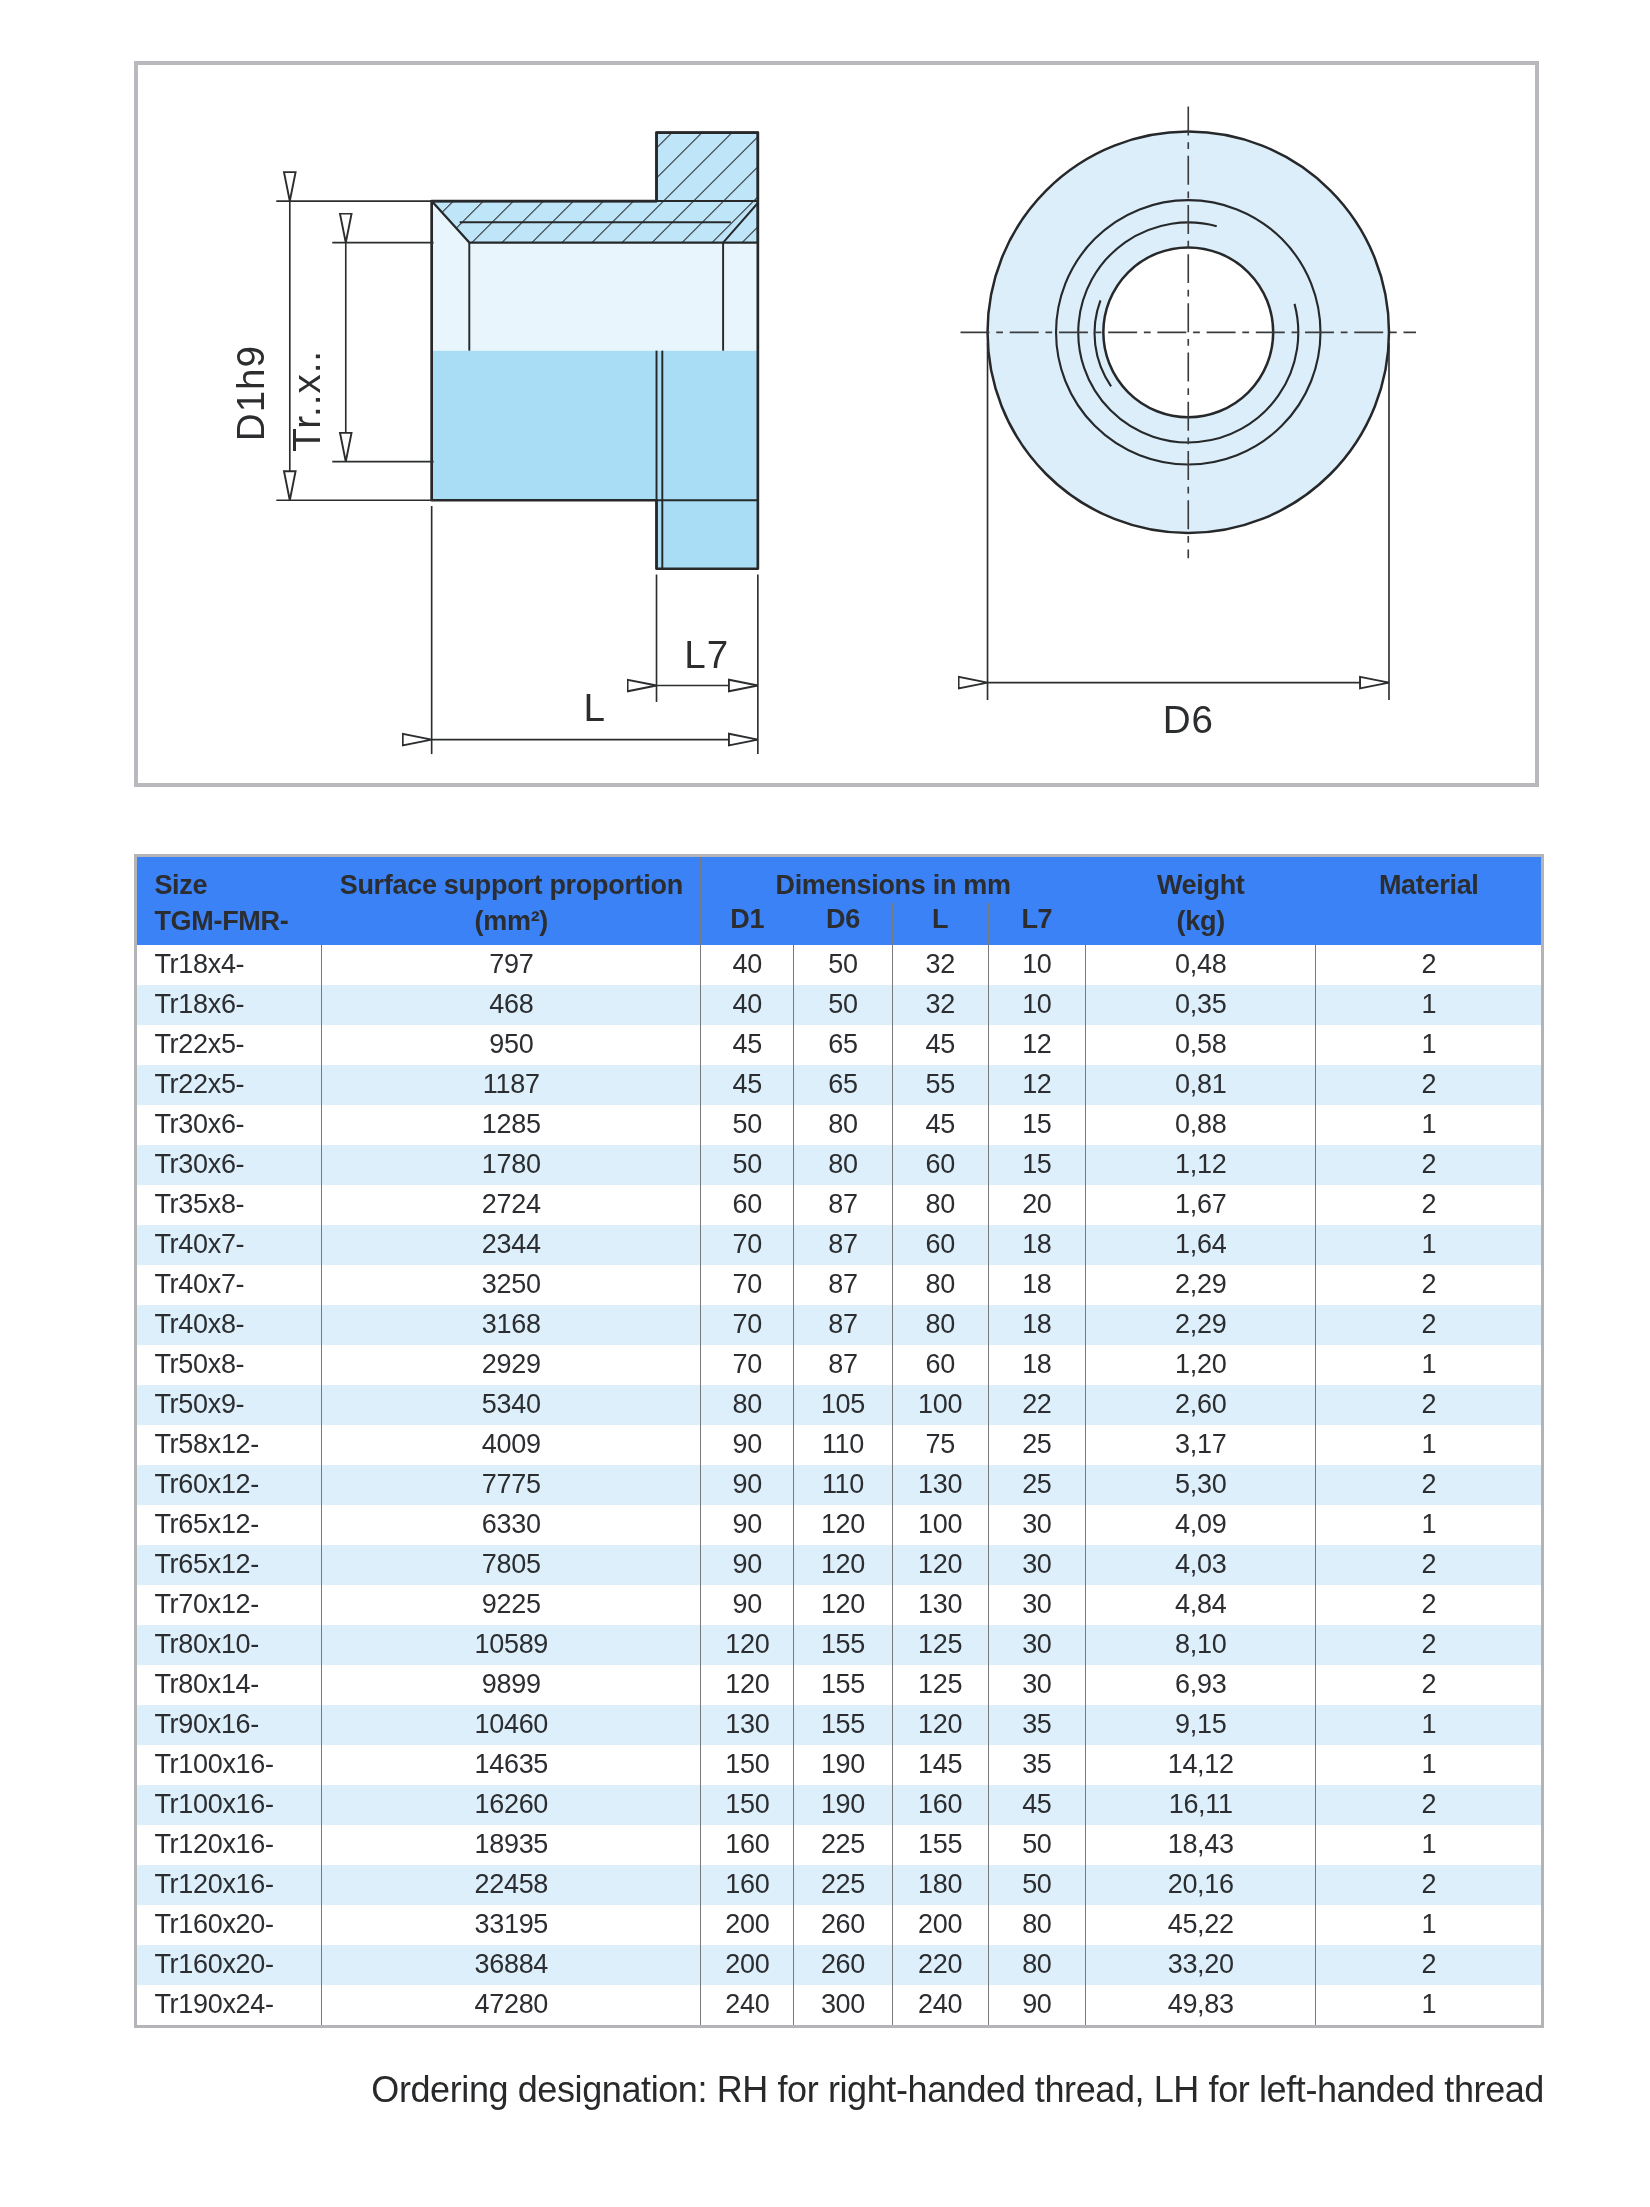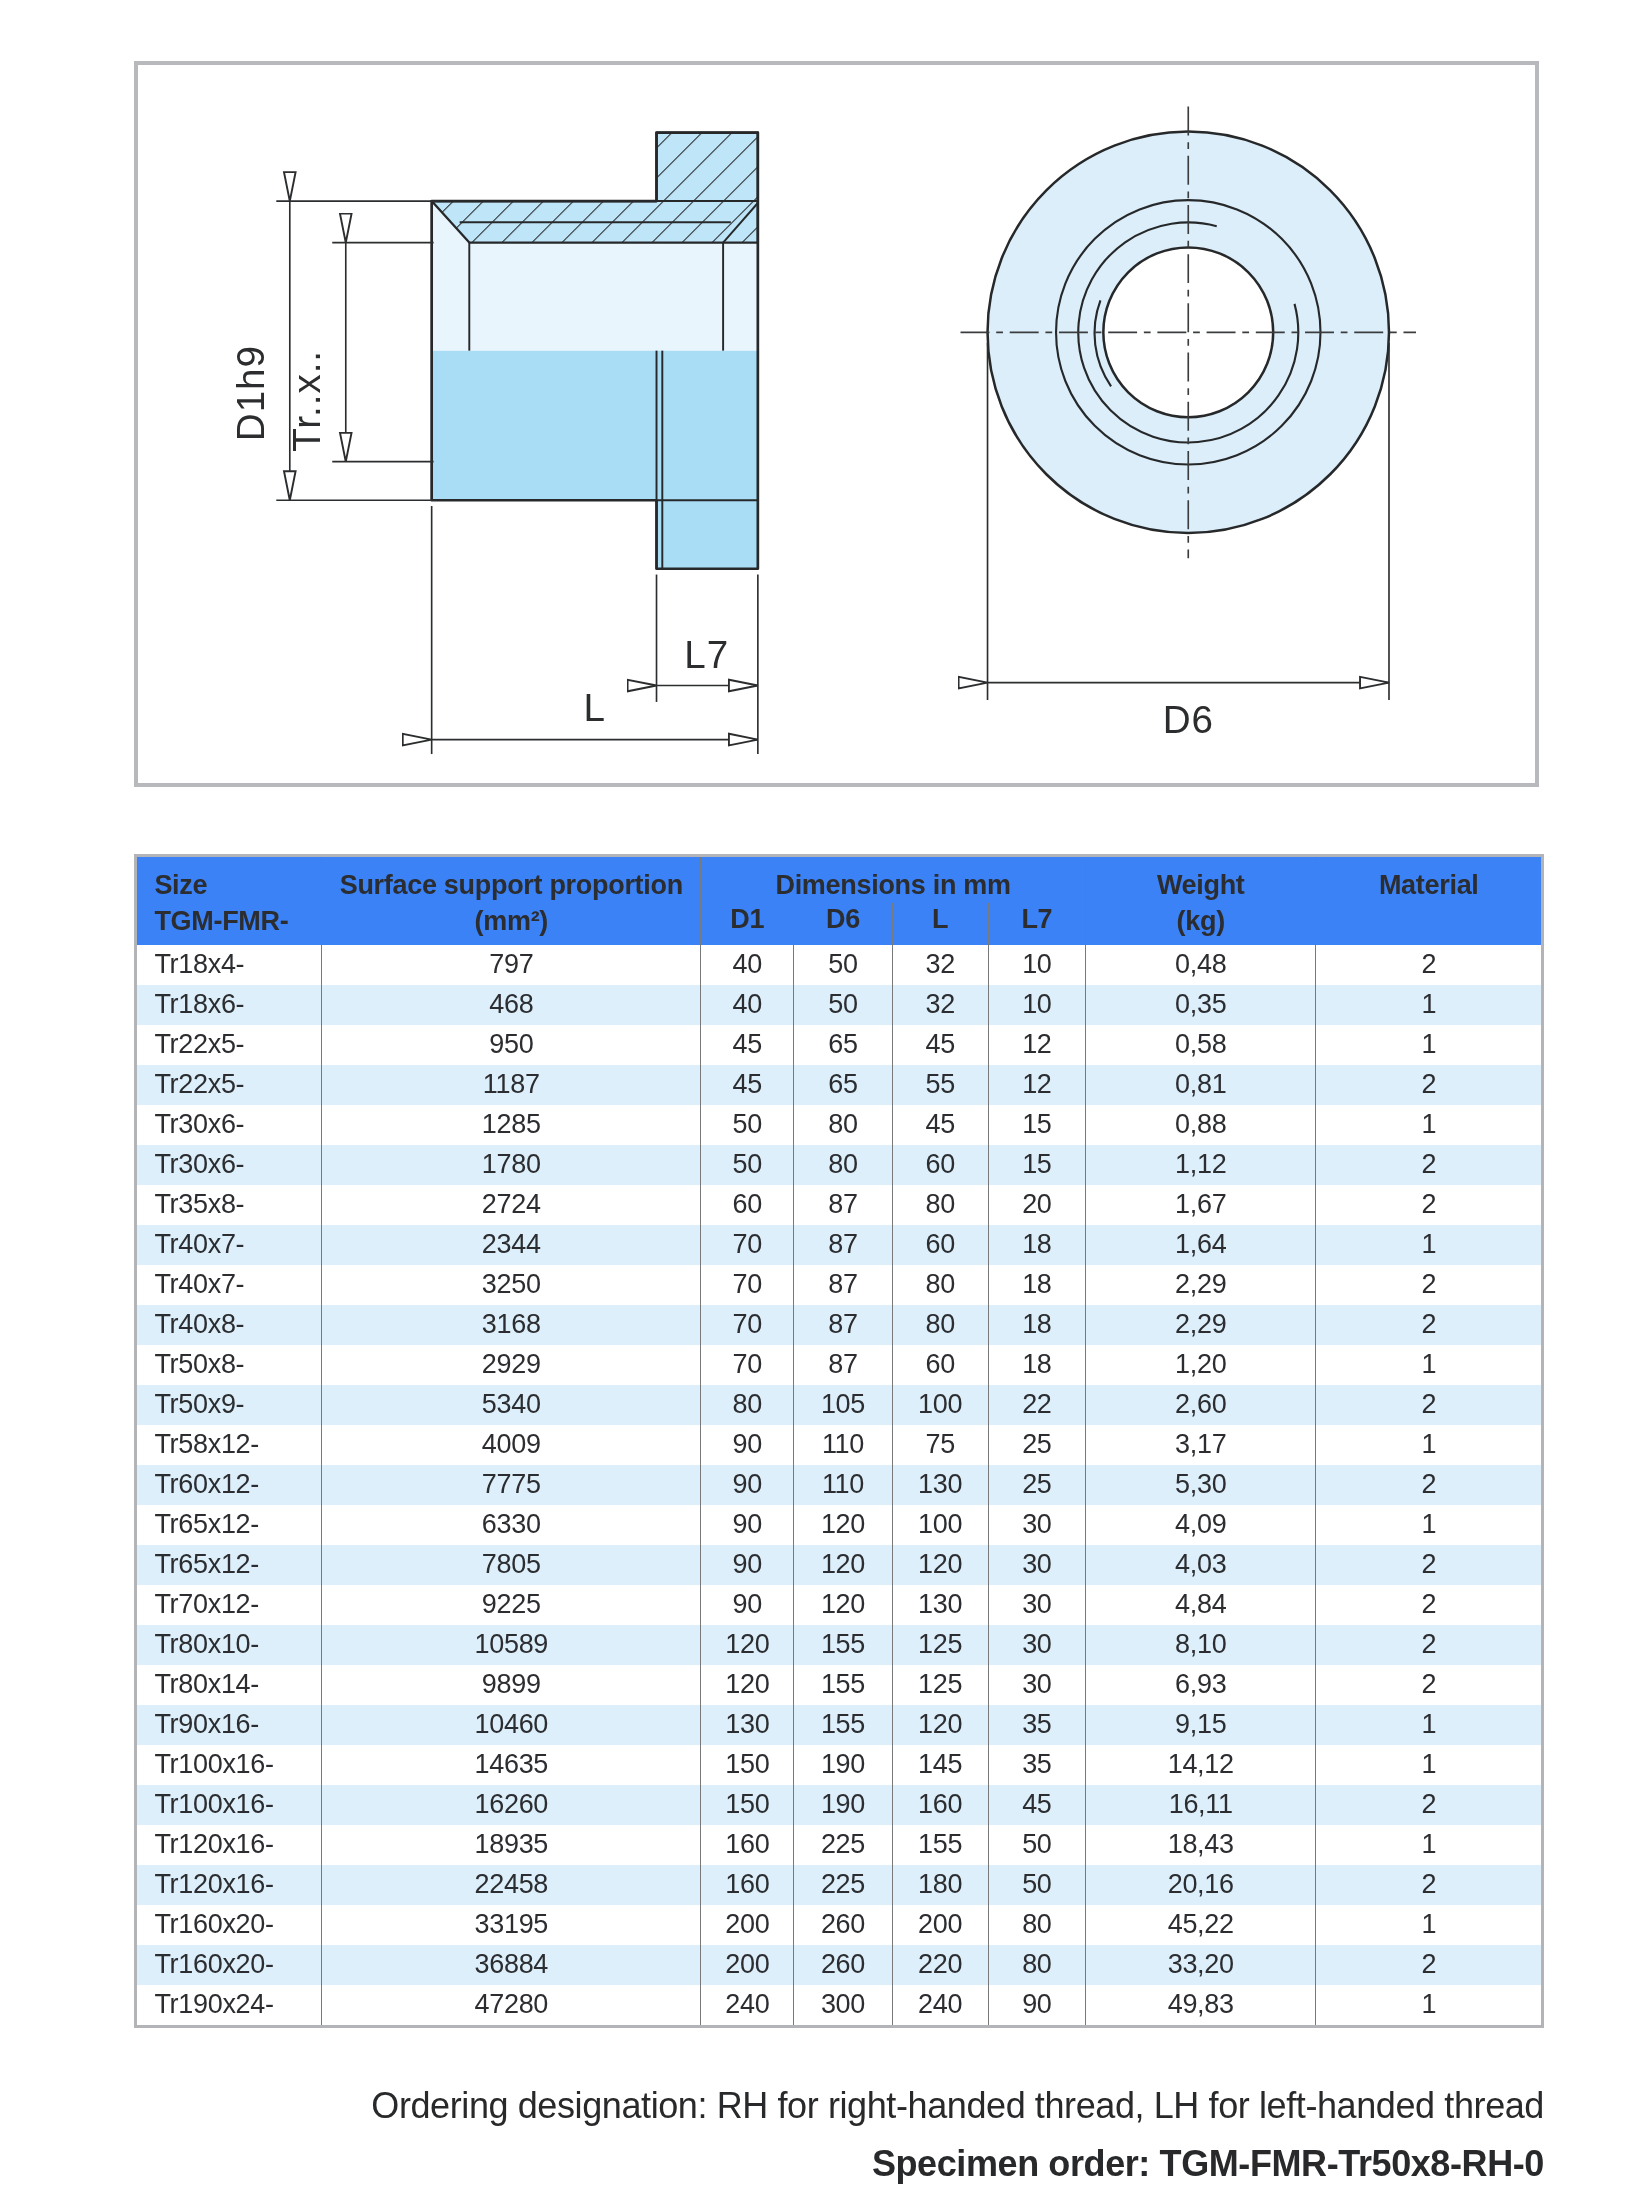--- a/index.html
+++ b/index.html
@@ -24,21 +24,21 @@
   .datatable thead tr.h2 th{height:42px;line-height:33px;margin-top:48px;}
   .datatable th.lft{text-align:left;padding-left:17.4px;}
   .datatable td{height:40px;text-align:center;vertical-align:middle;}
   .datatable td.c0{text-align:left;padding-left:17.4px;}
   .datatable tr.alt td{background:#ddeffb;}
   .bl{border-left:1.9px solid #77797b;}
   .hdr2{display:block;}
 
   
   .footer-line{position:absolute;right:106px;white-space:nowrap;
-               font-size:36px;letter-spacing:-0.4px;color:#28292b;margin-top:16px;}
+               font-size:36px;letter-spacing:-0.4px;color:#28292b;}
   #footer1{top:2069px;}
   #footer2{top:2127px;font-weight:bold;}
 </style>
 </head>
 <body>
 
 <div id="page">
 
   <div class="frame">
     <svg viewBox="0 0 1447 744">
@@ -426,16 +426,15 @@
           <td class="c3 bl">300</td>
           <td class="c4 bl">240</td>
           <td class="c5 bl">90</td>
           <td class="c6 bl">49,83</td>
           <td class="c7 bl">1</td>
         </tr>
       </tbody>
   </table>
 
   <div id="footer1" class="footer-line">Ordering designation: RH for right-handed thread, LH for left-handed thread</div>
-  <div id="footer2" class="footer-line">Specimen order: TGM-FMR-Tr50x8-RH-0</div>
 
 </div>
 
 
 </body></html>

